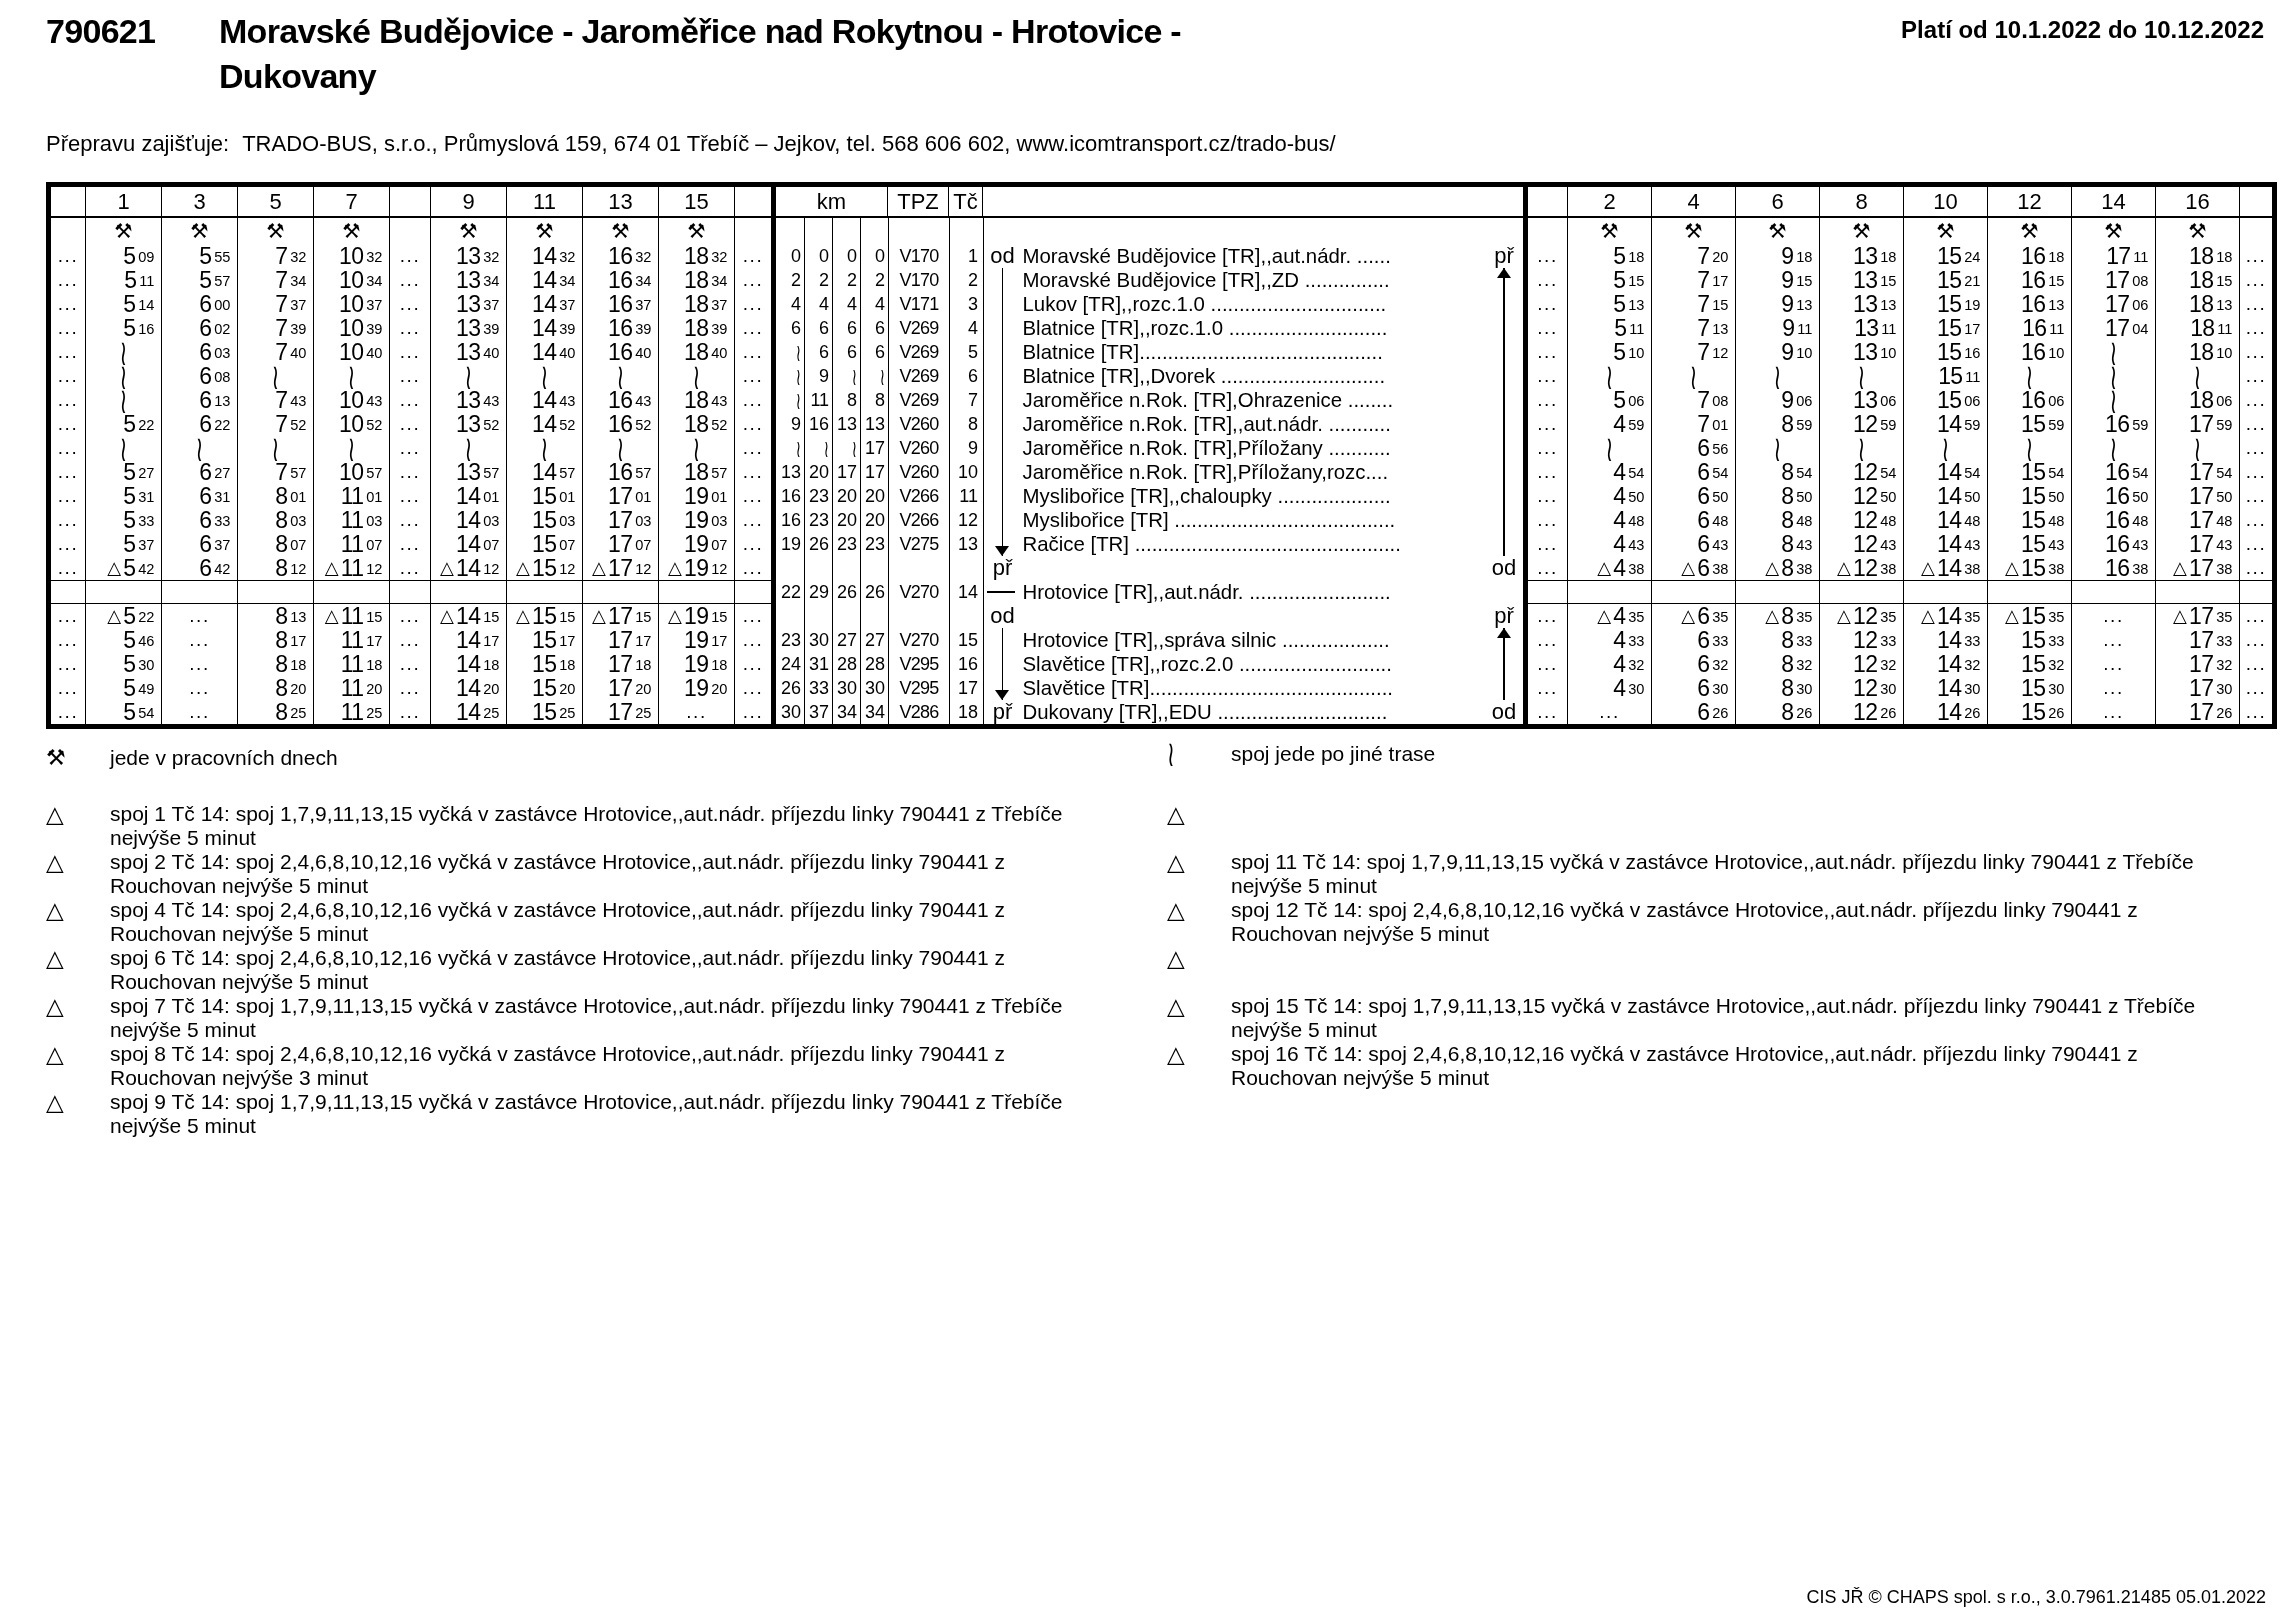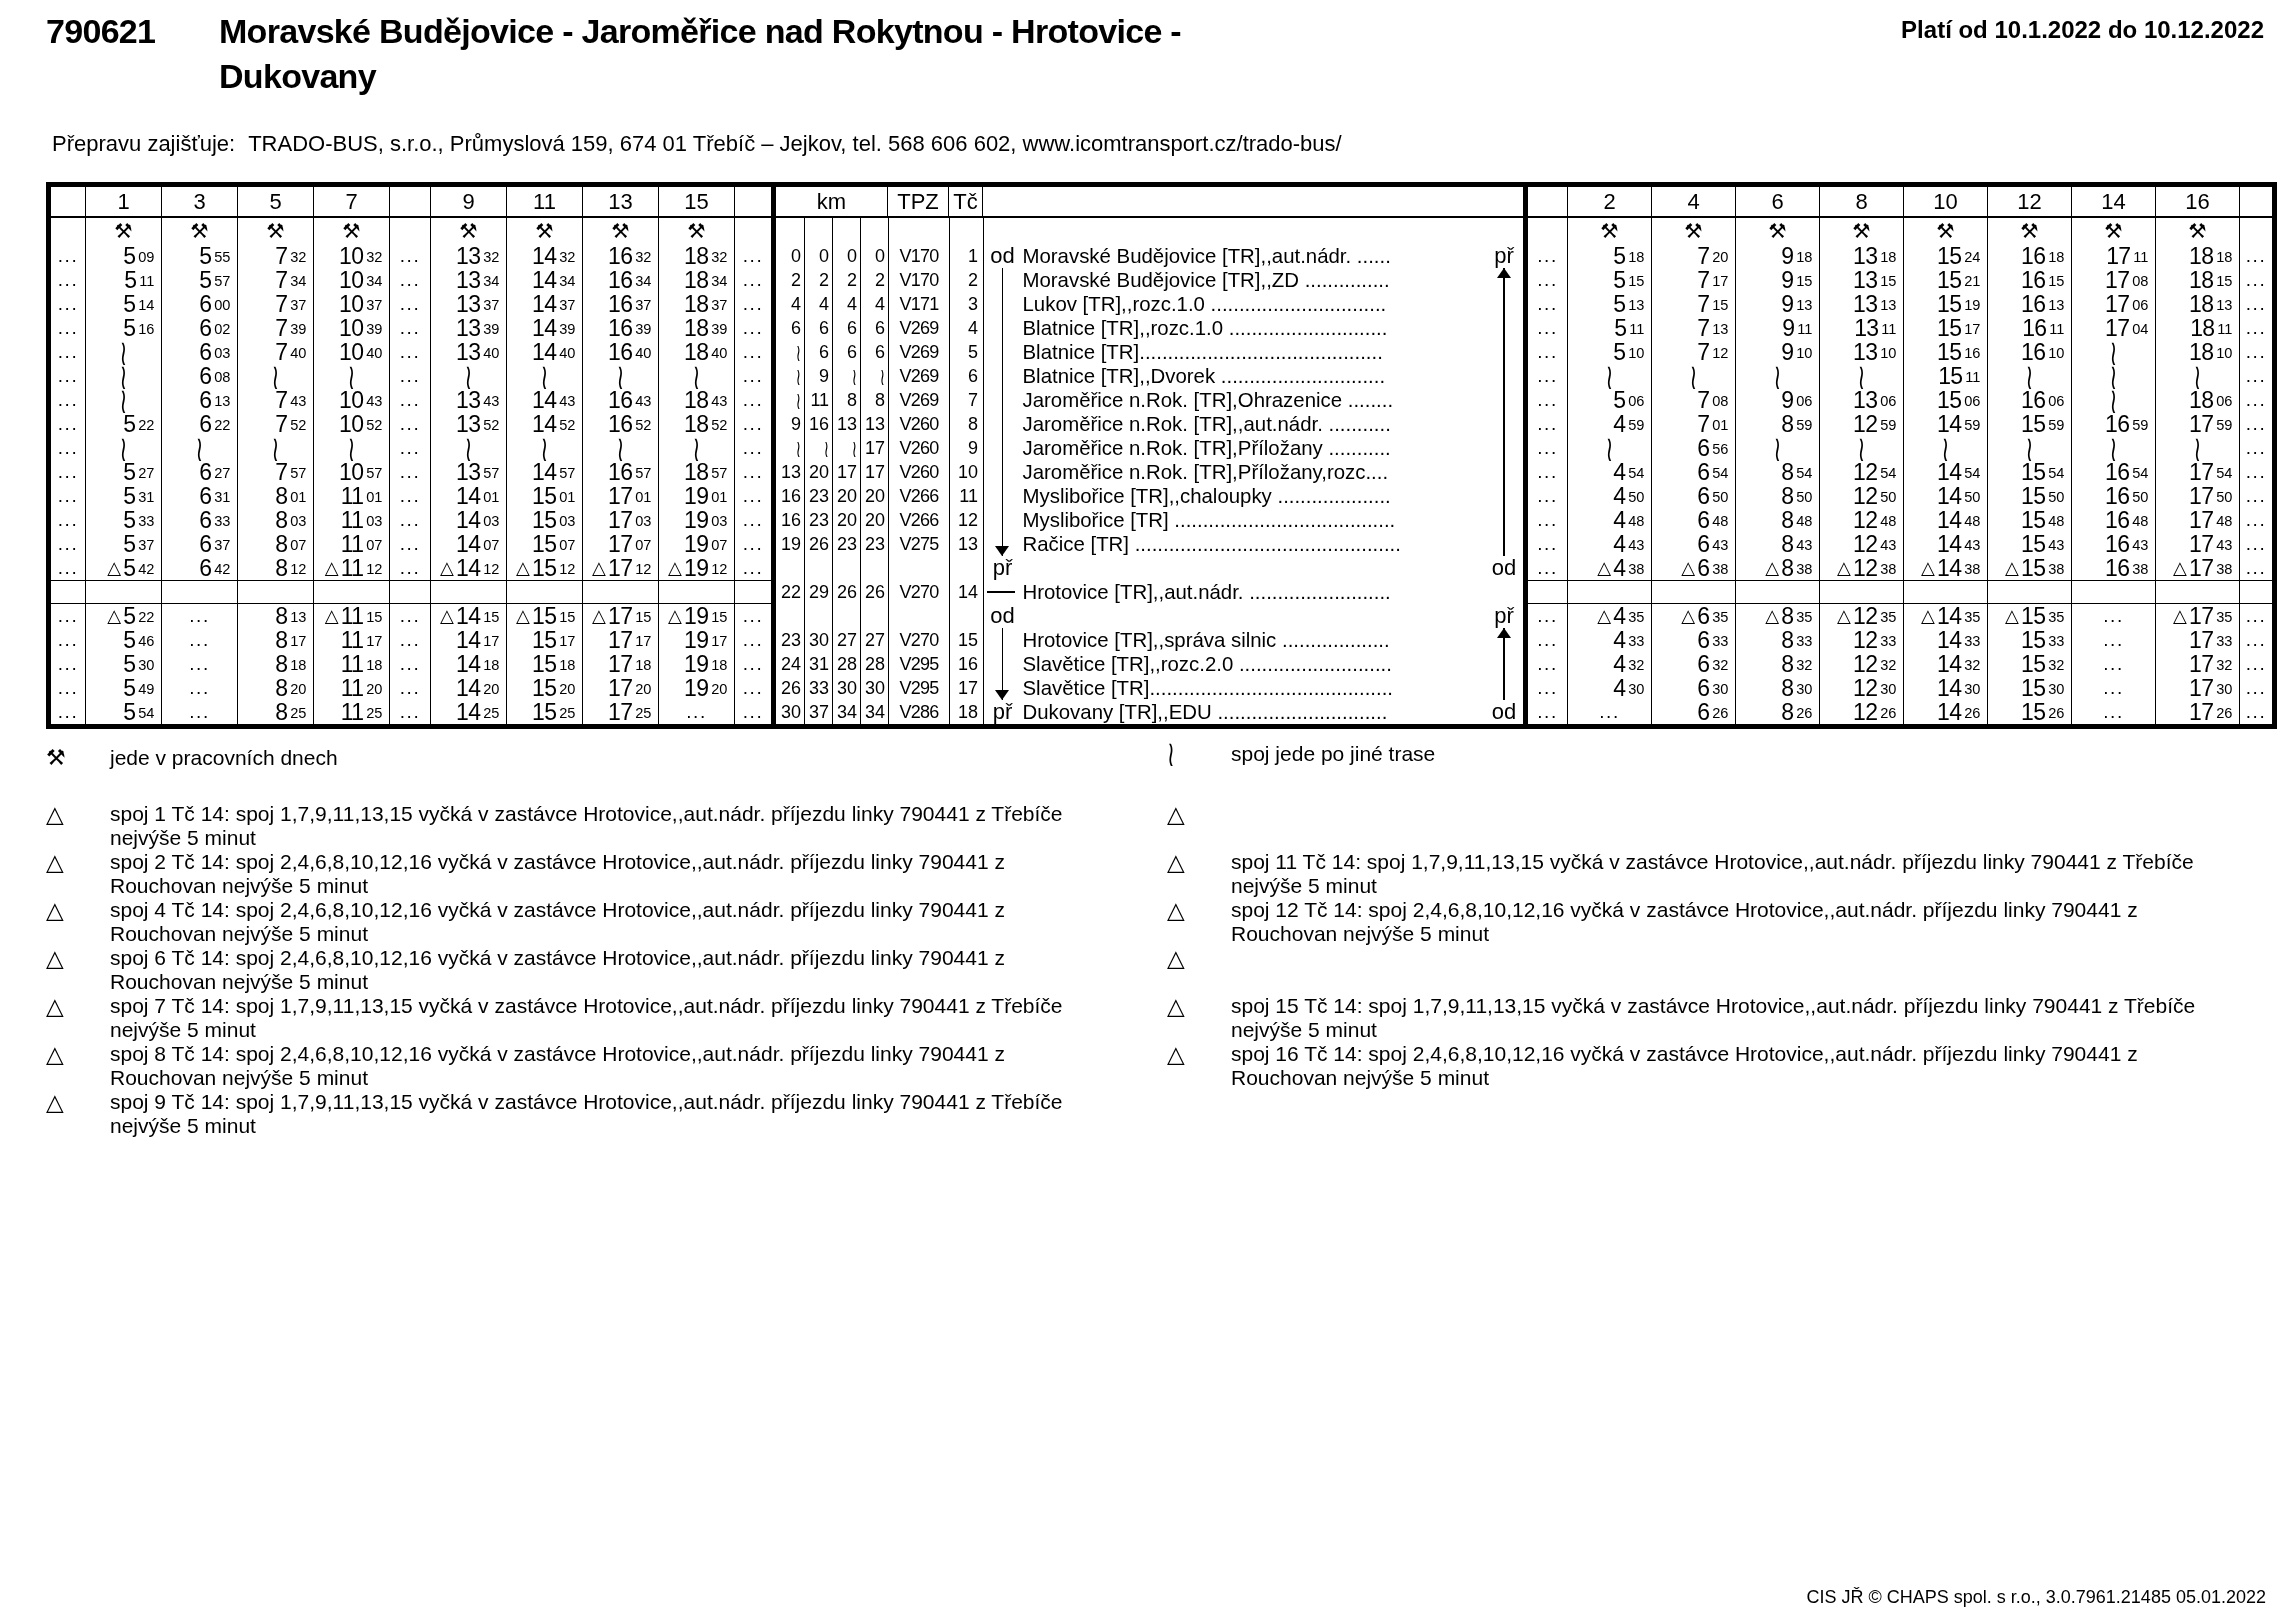--- a/index.html
+++ b/index.html
@@ -9,21 +9,21 @@
     background: #fff; color: #000;
     font-family: "Liberation Sans", "DejaVu Sans", sans-serif;
     overflow: hidden; margin: 0 auto;
   }
   .abs { position: absolute; }
   
   #line-number { left:46px; top:11.7px; font-size:34px; font-weight:bold; letter-spacing:-0.7px; }
   #title1 { left:219px; top:11.7px; font-size:34px; font-weight:bold; letter-spacing:-0.7px; white-space:nowrap; }
   #title2 { left:219px; top:57px; font-size:34px; font-weight:bold; letter-spacing:-0.7px; }
   #validity { right:31px; top:16px; font-size:24px; font-weight:bold; }
-  #operator-line { left:52px; top:131px; font-size:22px; white-space:nowrap; }
+  #operator-line { left:46px; top:131px; font-size:22px; white-space:nowrap; }
   #operator-line .op-text { margin-left:13px; }
   
   #tt-wrapper { left:46px; top:182px; display:flex; border:5.8px solid #000; background:#fff; }
   .section { flex:none; }
   #sec-mid { border-left:5.8px solid #000; border-right:5.8px solid #000; }
   .row { display:flex; height:24px; }
   .row.hdr { height:31px; border-bottom:2.2px solid #000; }
   .row.ham { height:26px; }
   .row.bandrow { border-top:1.5px solid #000; border-bottom:1.5px solid #000; }
   .cell { flex:none; display:flex; align-items:center; overflow:visible; position:relative; }
@@ -1781,21 +1781,21 @@
       <div class="note">
         <span class="nsym">△</span>
         <div class="ntext">spoj 6 Tč 14: spoj 2,4,6,8,10,12,16 vyčká v zastávce Hrotovice,,aut.nádr. příjezdu linky 790441 z Rouchovan nejvýše 5 minut</div>
       </div>
       <div class="note">
         <span class="nsym">△</span>
         <div class="ntext">spoj 7 Tč 14: spoj 1,7,9,11,13,15 vyčká v zastávce Hrotovice,,aut.nádr. příjezdu linky 790441 z Třebíče nejvýše 5 minut</div>
       </div>
       <div class="note">
         <span class="nsym">△</span>
-        <div class="ntext">spoj 8 Tč 14: spoj 2,4,6,8,10,12,16 vyčká v zastávce Hrotovice,,aut.nádr. příjezdu linky 790441 z Rouchovan nejvýše 5 minut</div>
+        <div class="ntext">spoj 8 Tč 14: spoj 2,4,6,8,10,12,16 vyčká v zastávce Hrotovice,,aut.nádr. příjezdu linky 790441 z Rouchovan nejvýše 3 minut</div>
       </div>
       <div class="note">
         <span class="nsym">△</span>
         <div class="ntext">spoj 9 Tč 14: spoj 1,7,9,11,13,15 vyčká v zastávce Hrotovice,,aut.nádr. příjezdu linky 790441 z Třebíče nejvýše 5 minut</div>
       </div>
     </div>
   <div class="abs notes-col" id="notes-right">
       <div class="note">
         <span class="nsym">△</span>
       </div>

